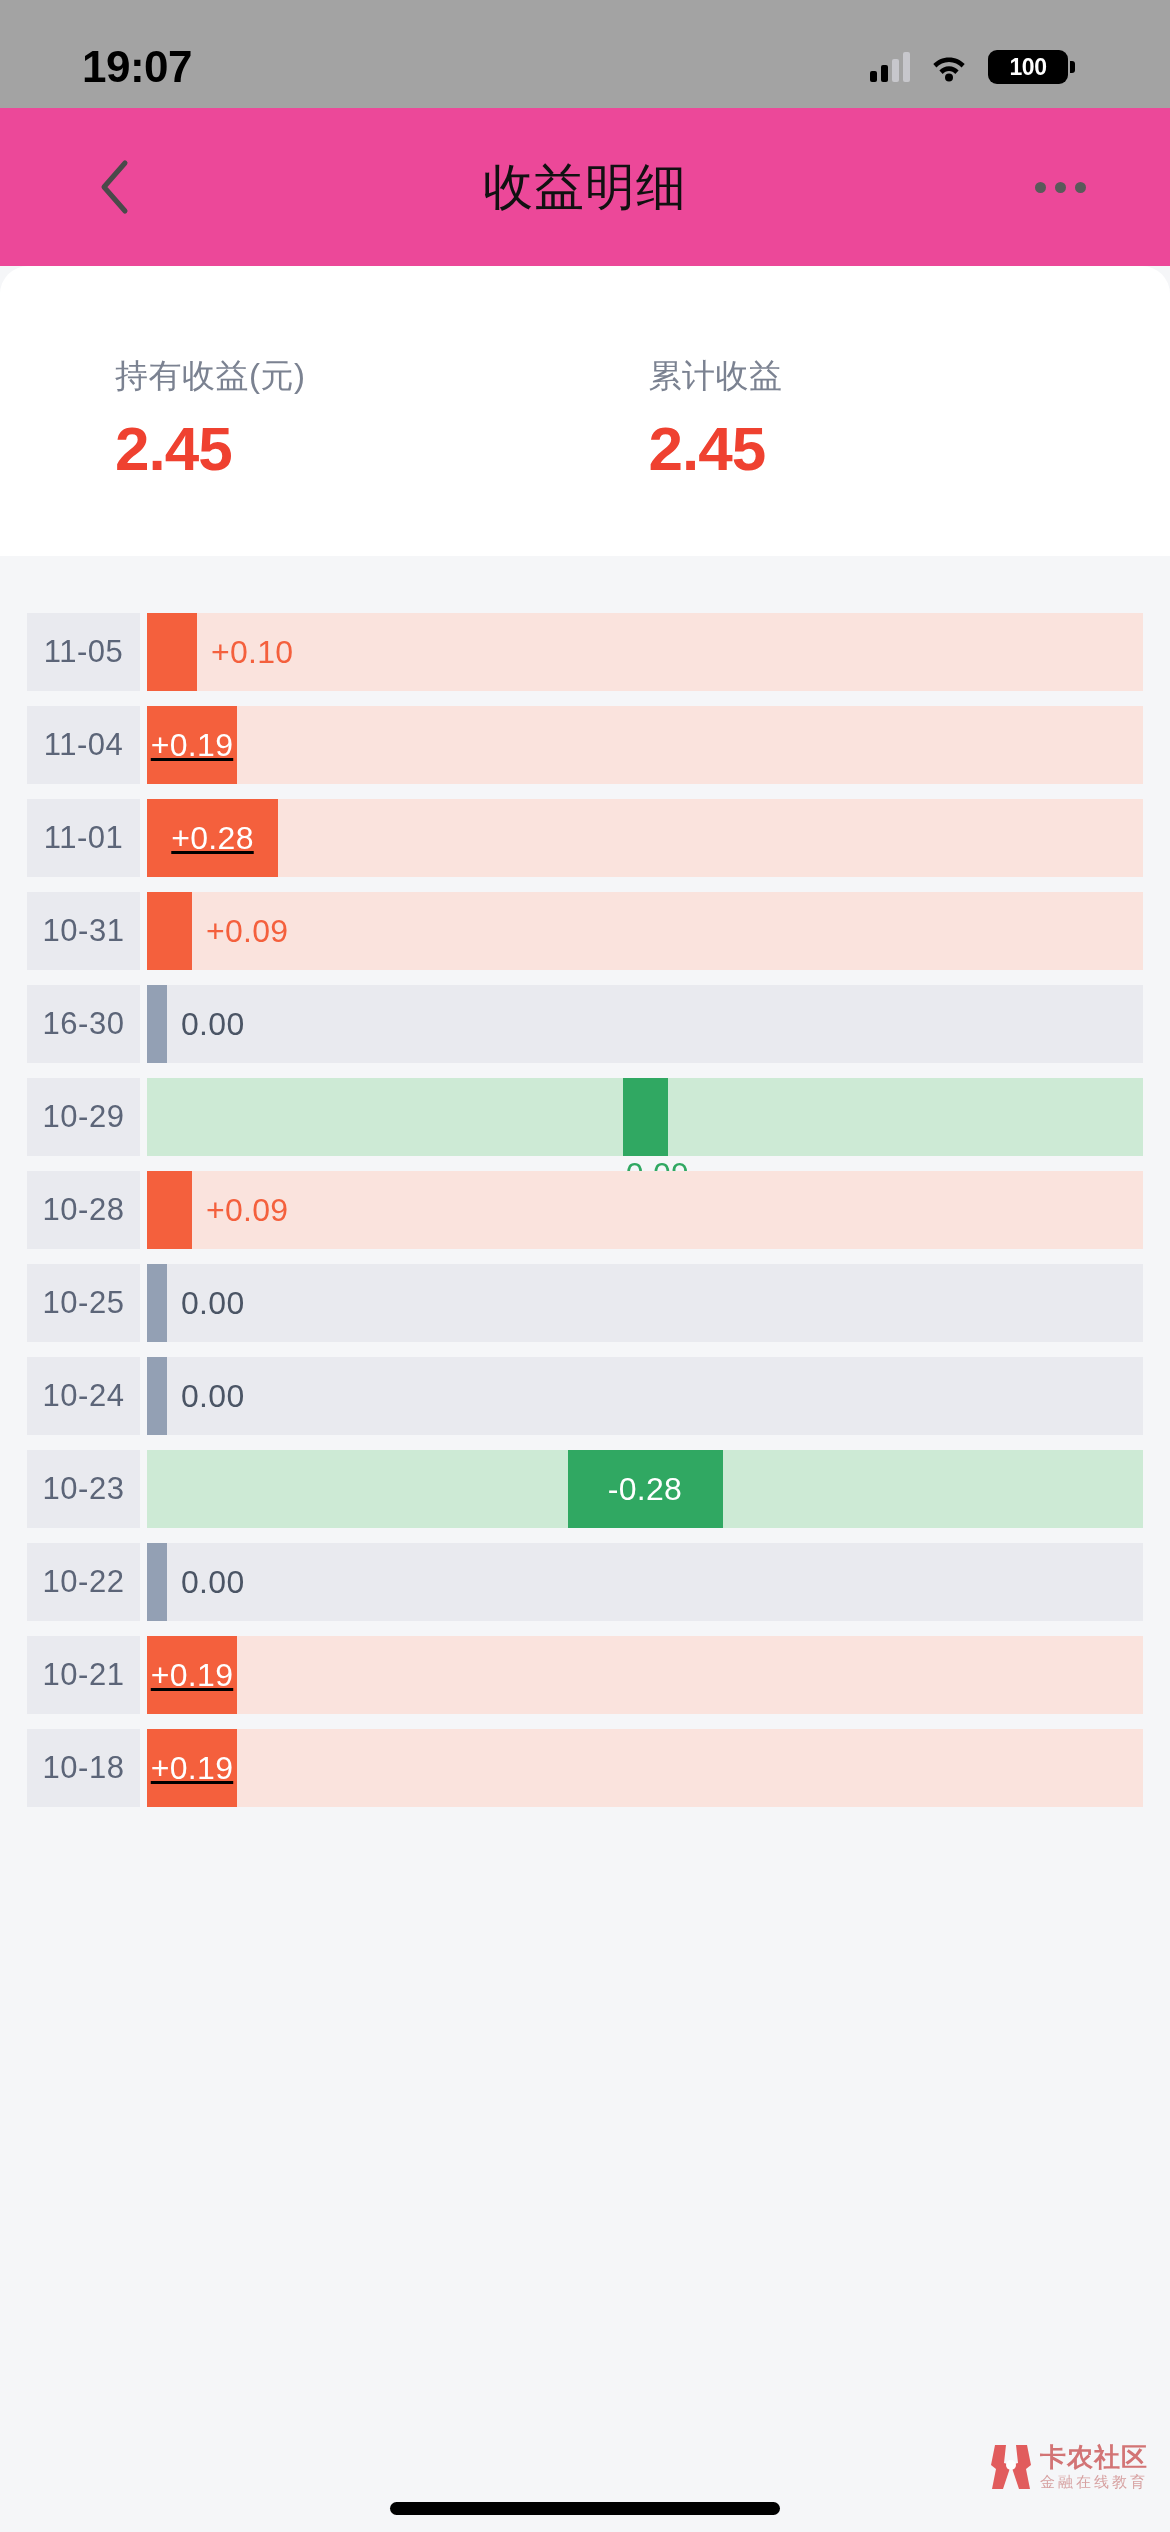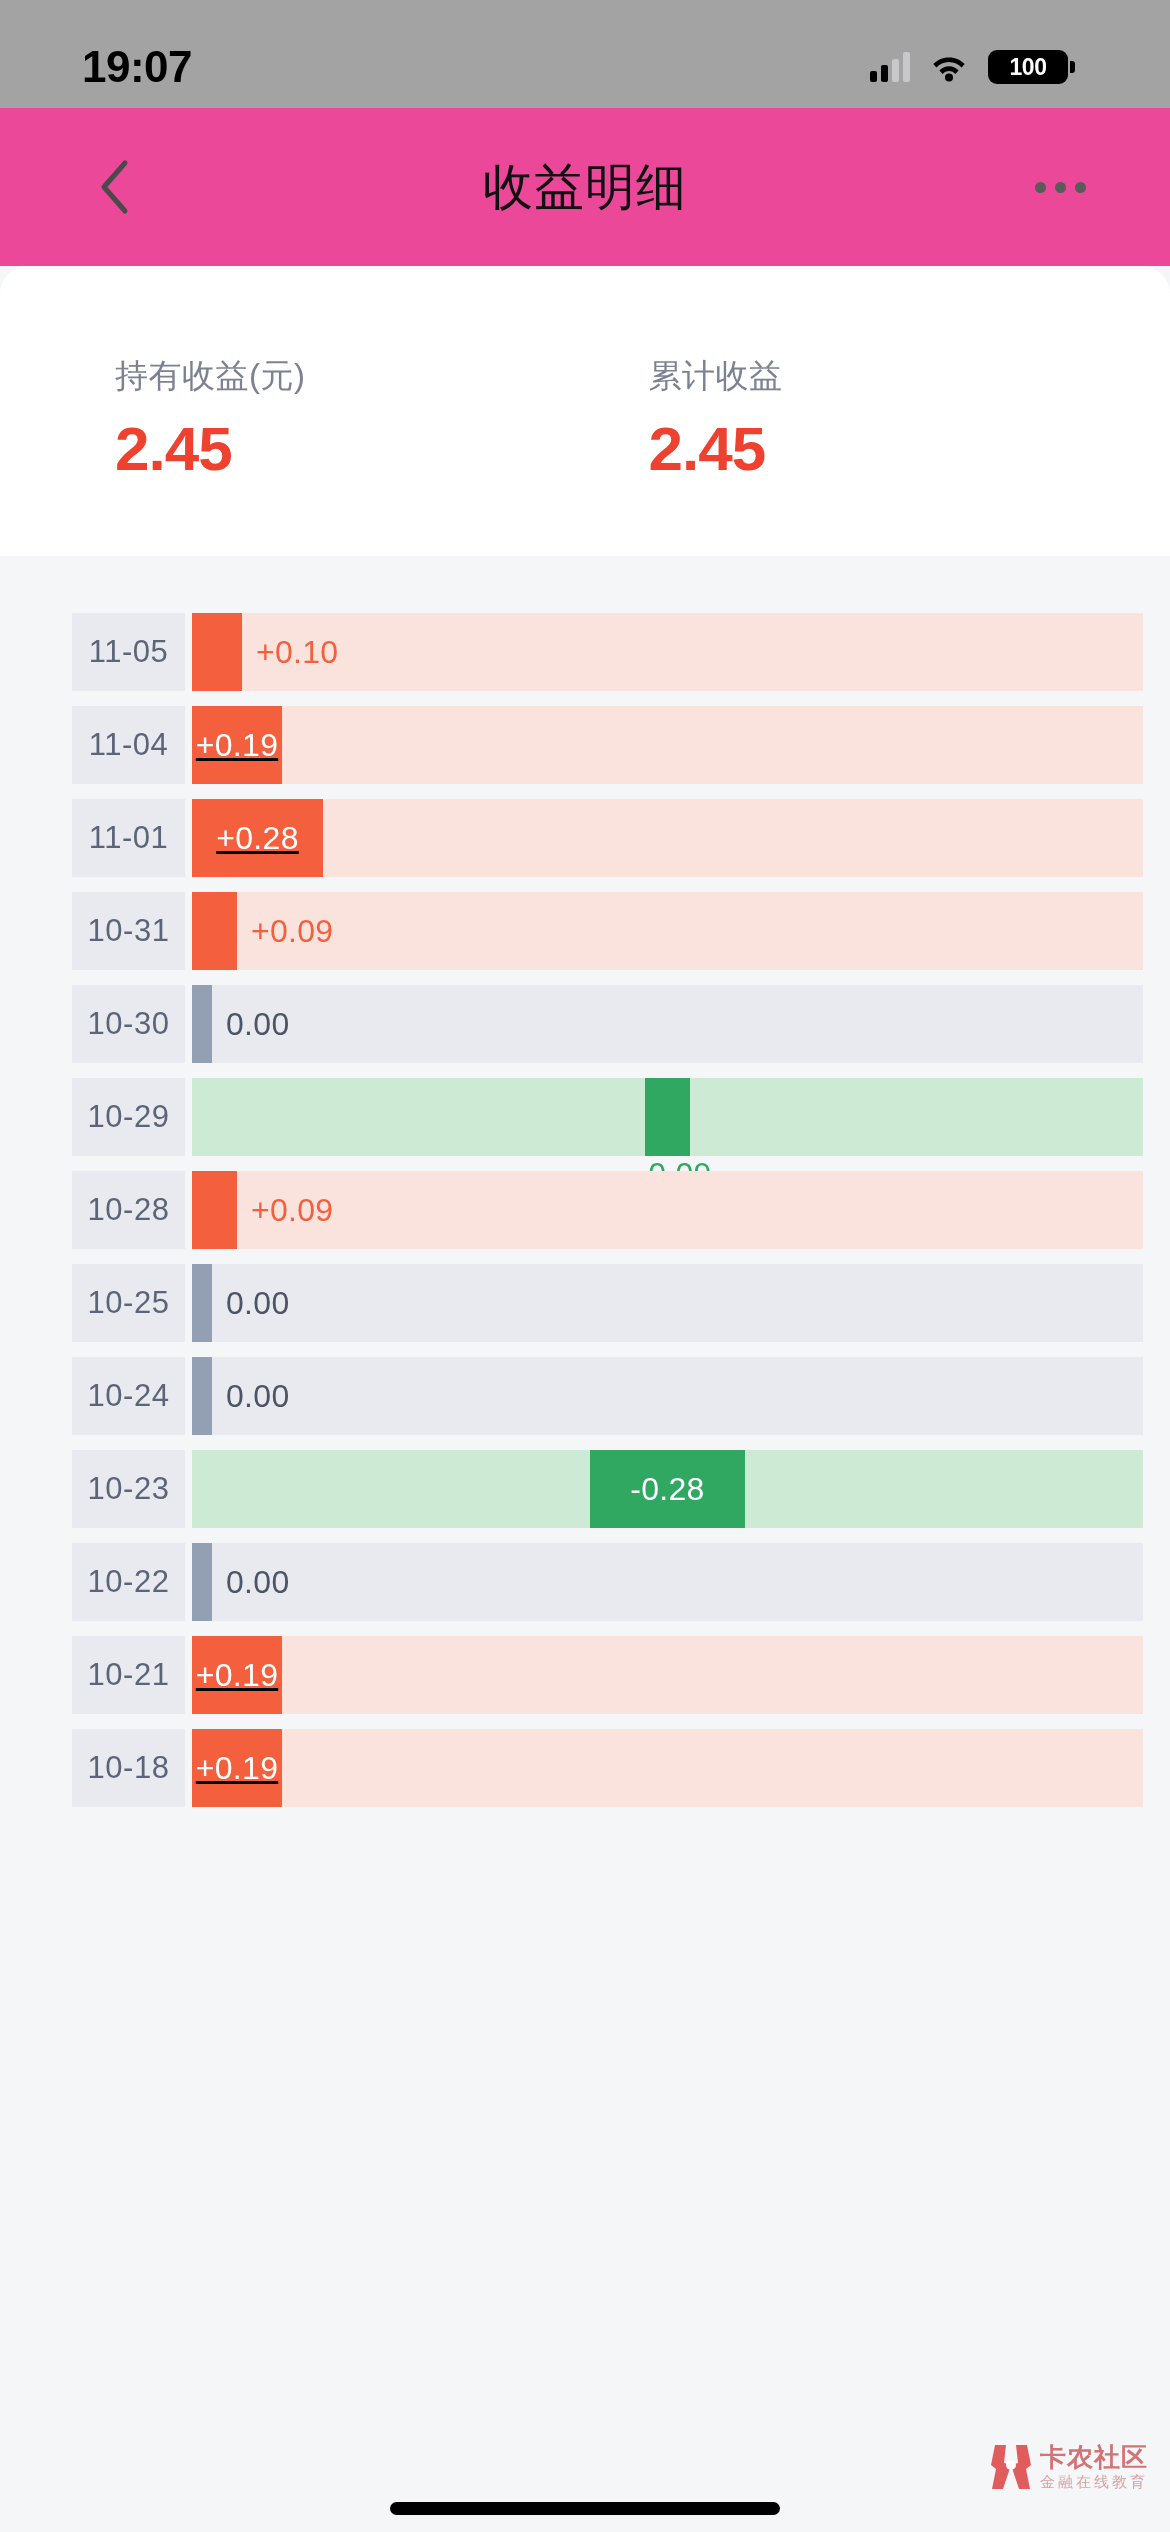--- a/index.html
+++ b/index.html
@@ -137,21 +137,20 @@
     font-size: 62px;
     font-weight: 700;
     color: #ef4130;
     letter-spacing: -1px;
   }
 
   
   .list-area {
     background: #f5f6f8;
     padding-top: 57px;
-    margin-left: 45px;
   }
   .row {
     display: flex;
     align-items: stretch;
     height: 78px;
     margin-bottom: 15px;
     padding: 0 27px 0 27px;
   }
   .row-date {
     width: 113px;
@@ -321,21 +320,21 @@
       </div>
       <div class="row pos">
         <div class="row-date">10-31</div>
         <div class="row-gap"></div>
         <div class="row-track">
           <div class="row-bar" style="width: 45px;"></div>
           <span class="row-val outside">+0.09</span>
         </div>
       </div>
       <div class="row zero">
-        <div class="row-date">10-30</div>
+        <div class="row-date">16-30</div>
         <div class="row-gap"></div>
         <div class="row-track">
           <div class="row-bar" style="width: 20px;"></div>
           <span class="row-val outside">0.00</span>
         </div>
       </div>
       <div class="row neg">
         <div class="row-date">10-29</div>
         <div class="row-gap"></div>
         <div class="row-track">

